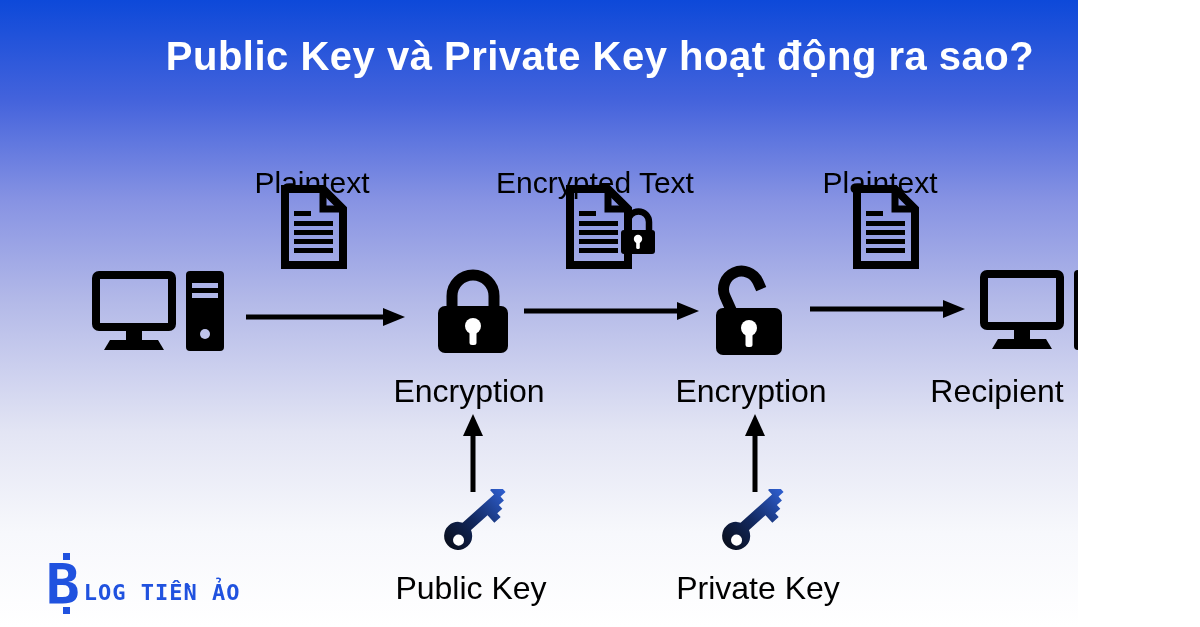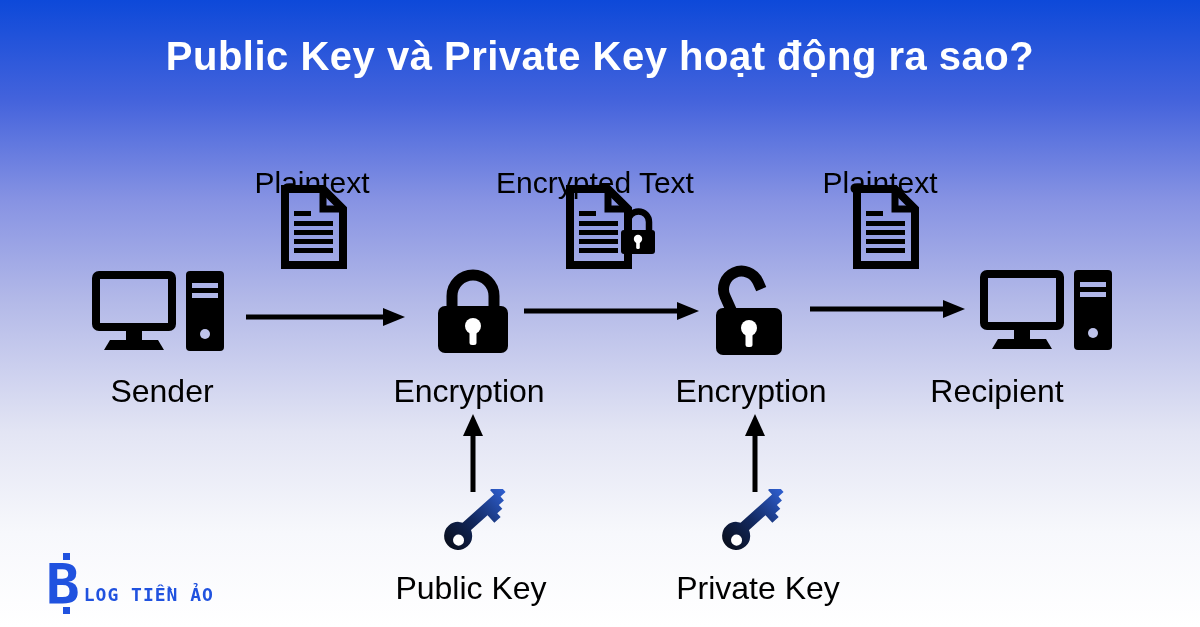--- a/index.html
+++ b/index.html
@@ -1,18 +1,18 @@
 <!DOCTYPE html>
 <html><head>
 <meta charset="utf-8">
 <style>
   html,body{margin:0;padding:0;}
   .stage{
     position:relative;
-    width:1200px;height:627px;
+    width:1078px;height:627px;
     overflow:hidden;
     font-family:"Liberation Sans", sans-serif;
     background:linear-gradient(180deg,
       #0d49d9 0%, #4463dc 16%, #8793e3 32%, #b3b9e8 48%,
       #e3e5f4 69%, #f7f8fc 85%, #ffffff 100%);
   }
   .abs{position:absolute;}
   .title{
     position:absolute; left:600px; top:34px;
     transform:translateX(-50%);
@@ -34,21 +34,21 @@
     font-family:"DejaVu Sans Mono", monospace;
     font-weight:800; font-size:56px; line-height:0.93;
   }
   .logo-prong{
     position:absolute; width:7px; height:7px; background:#2052df;
   }
   .logo-prong.top{ left:17px; top:-5px; }
   .logo-prong.bottom{ left:17px; bottom:-4px; }
   .logo-text{
     font-family:"DejaVu Sans Mono", monospace;
-    font-weight:800; font-size:18px; letter-spacing:1px;
+    font-weight:800; font-size:22px; letter-spacing:1px;
     padding:0 0 5px 4px;
     margin-top:12px;
   }
   svg{display:block;}
 </style>
 </head>
 <body>
 
 <div class="stage">
 
@@ -96,21 +96,20 @@
     <rect x="34" y="60" width="16" height="9" fill="#000"></rect>
     <path d="M18,69 H66 L72,79 H12 Z" fill="#000"></path>
     <mask id="towerMaskA">
       <rect x="94" y="0" width="38" height="80" fill="#fff"></rect>
       <rect x="100" y="12" width="26" height="5" fill="#000"></rect>
       <rect x="100" y="22" width="26" height="5" fill="#000"></rect>
       <circle cx="113" cy="63" r="5" fill="#000"></circle>
     </mask>
     <rect x="94" y="0" width="38" height="80" rx="4" fill="#000" mask="url(#towerMaskA)"></rect>
   </svg>
-  <div class="lbl" style="left:162px; top:373px;">Sender</div>
 
   <svg class="abs" style="left:246px; top:306px;" width="160" height="22" viewBox="0 0 160 22">
     <rect x="0" y="8.5" width="140" height="5" fill="#000"></rect>
     <polygon points="137,2 159,11 137,20" fill="#000"></polygon>
   </svg>
 
   <svg class="abs" style="left:438px; top:268px;" width="70" height="86" viewBox="0 0 70 86">
     <path d="M14,40 V28 a21,21 0 0 1 42,0 V40" fill="none" stroke="#000" stroke-width="11"></path>
     <rect x="0" y="38" width="70" height="47" rx="7" fill="#000"></rect>
     <circle cx="35" cy="58" r="8" fill="#fff"></circle>

